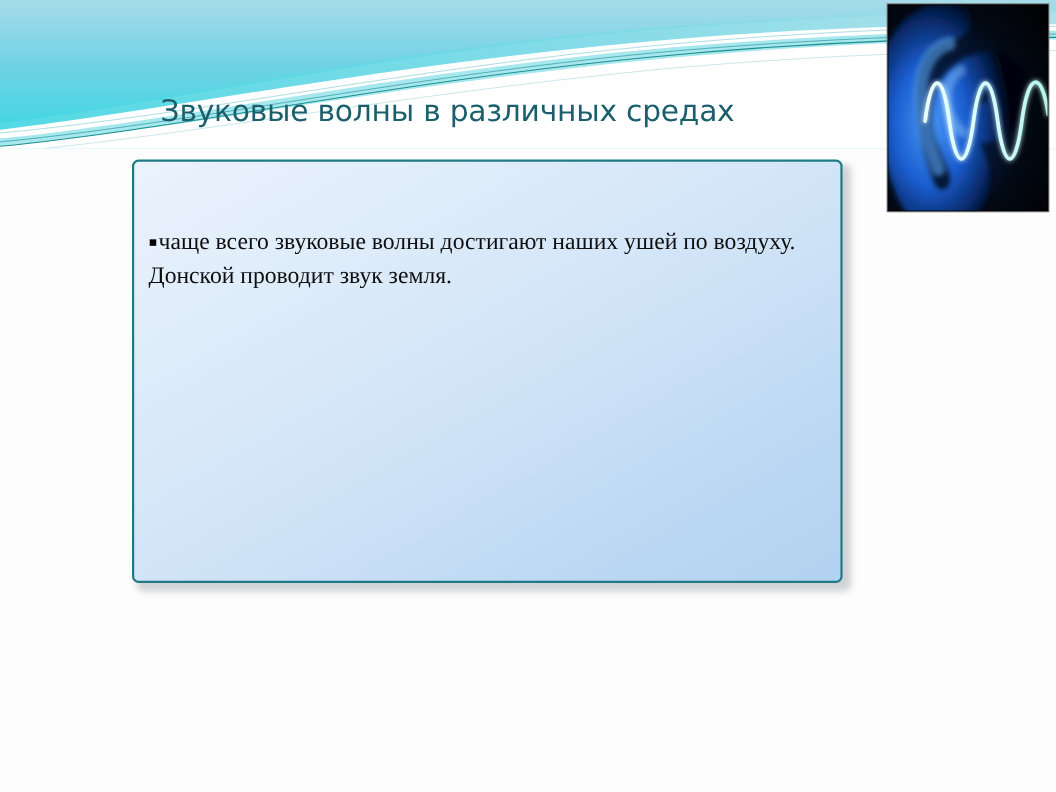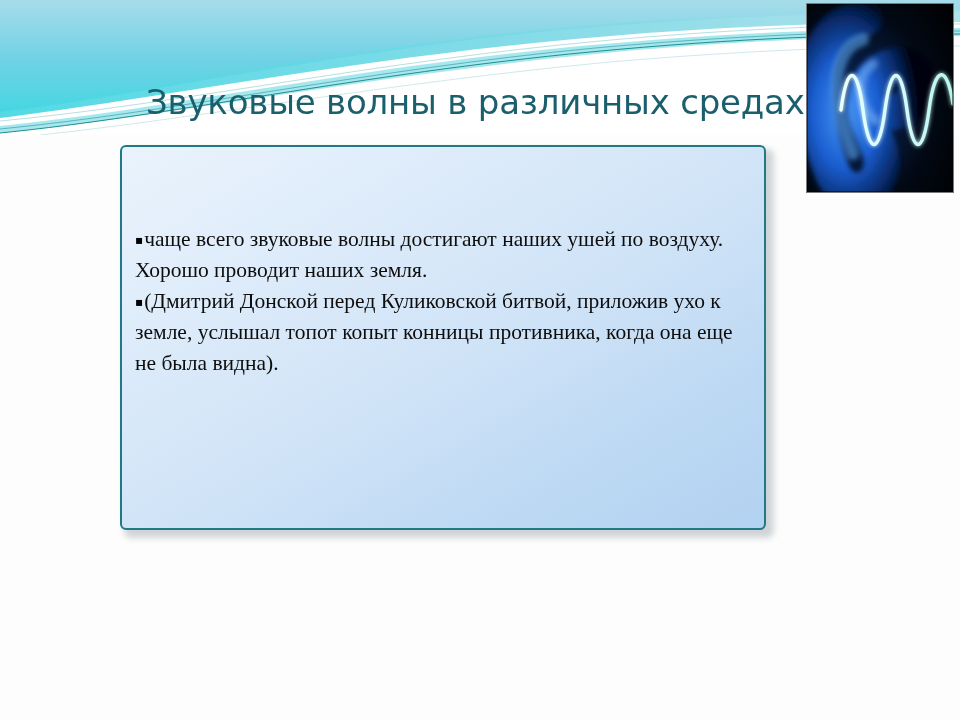--- a/index.html
+++ b/index.html
@@ -34,21 +34,21 @@
   }
   #banner svg { display: block; }
 
   
   #title {
     position: absolute;
     left: 146px;
     top: 83px;
     width: 760px;
     font-family: "DejaVu Sans", sans-serif;
-    font-size: 34px;
+    font-size: 27px;
     font-weight: 400;
     letter-spacing: -0.2px;
     color: #1b5f6d;
     white-space: nowrap;
     line-height: 38px;
   }
 
   
   #ear-image {
     position: absolute;
@@ -89,21 +89,20 @@
   #body-text {
     position: absolute;
     left: 13px;
     top: 57px;
     width: 620px;
     font-family: "Liberation Serif", "DejaVu Serif", serif;
     font-size: 21.5px;
     line-height: 31px;
     color: #0d0d0d;
     text-align: left;
-    margin-top: 20px;
   }
   .para {
     margin: 0;
     padding: 0;
     text-indent: 0;
   }
   .bullet {
     font-family: "DejaVu Sans", sans-serif;
     font-size: 12px;
     line-height: 12px;
@@ -196,18 +195,17 @@
 
       <rect x="0" y="0" width="146" height="188" fill="none" stroke="#000000" stroke-width="2" opacity="0.5"></rect>
     </svg>
   </div>
 
   <div id="content-box-shadow"></div>
 
   <div id="content-box">
     <div id="body-text">
       <p class="para"><span class="bullet">▪</span><span>чаще всего звуковые волны достигают наших ушей по воздуху.</span></p>
-      <p class="para"><span>Хорошо проводит наших земля.</span></p>
-      <p class="para"><span class="bullet">▪</span><span>(Дмитрий Донской перед  Куликовской битвой, приложив ухо к земле, услышал топот копыт конницы противника, когда она еще не была видна).</span></p>
+      <p class="para"><span>Донской проводит звук земля.</span></p>
     </div>
   </div>
 
 </div>
 
 </body></html>

